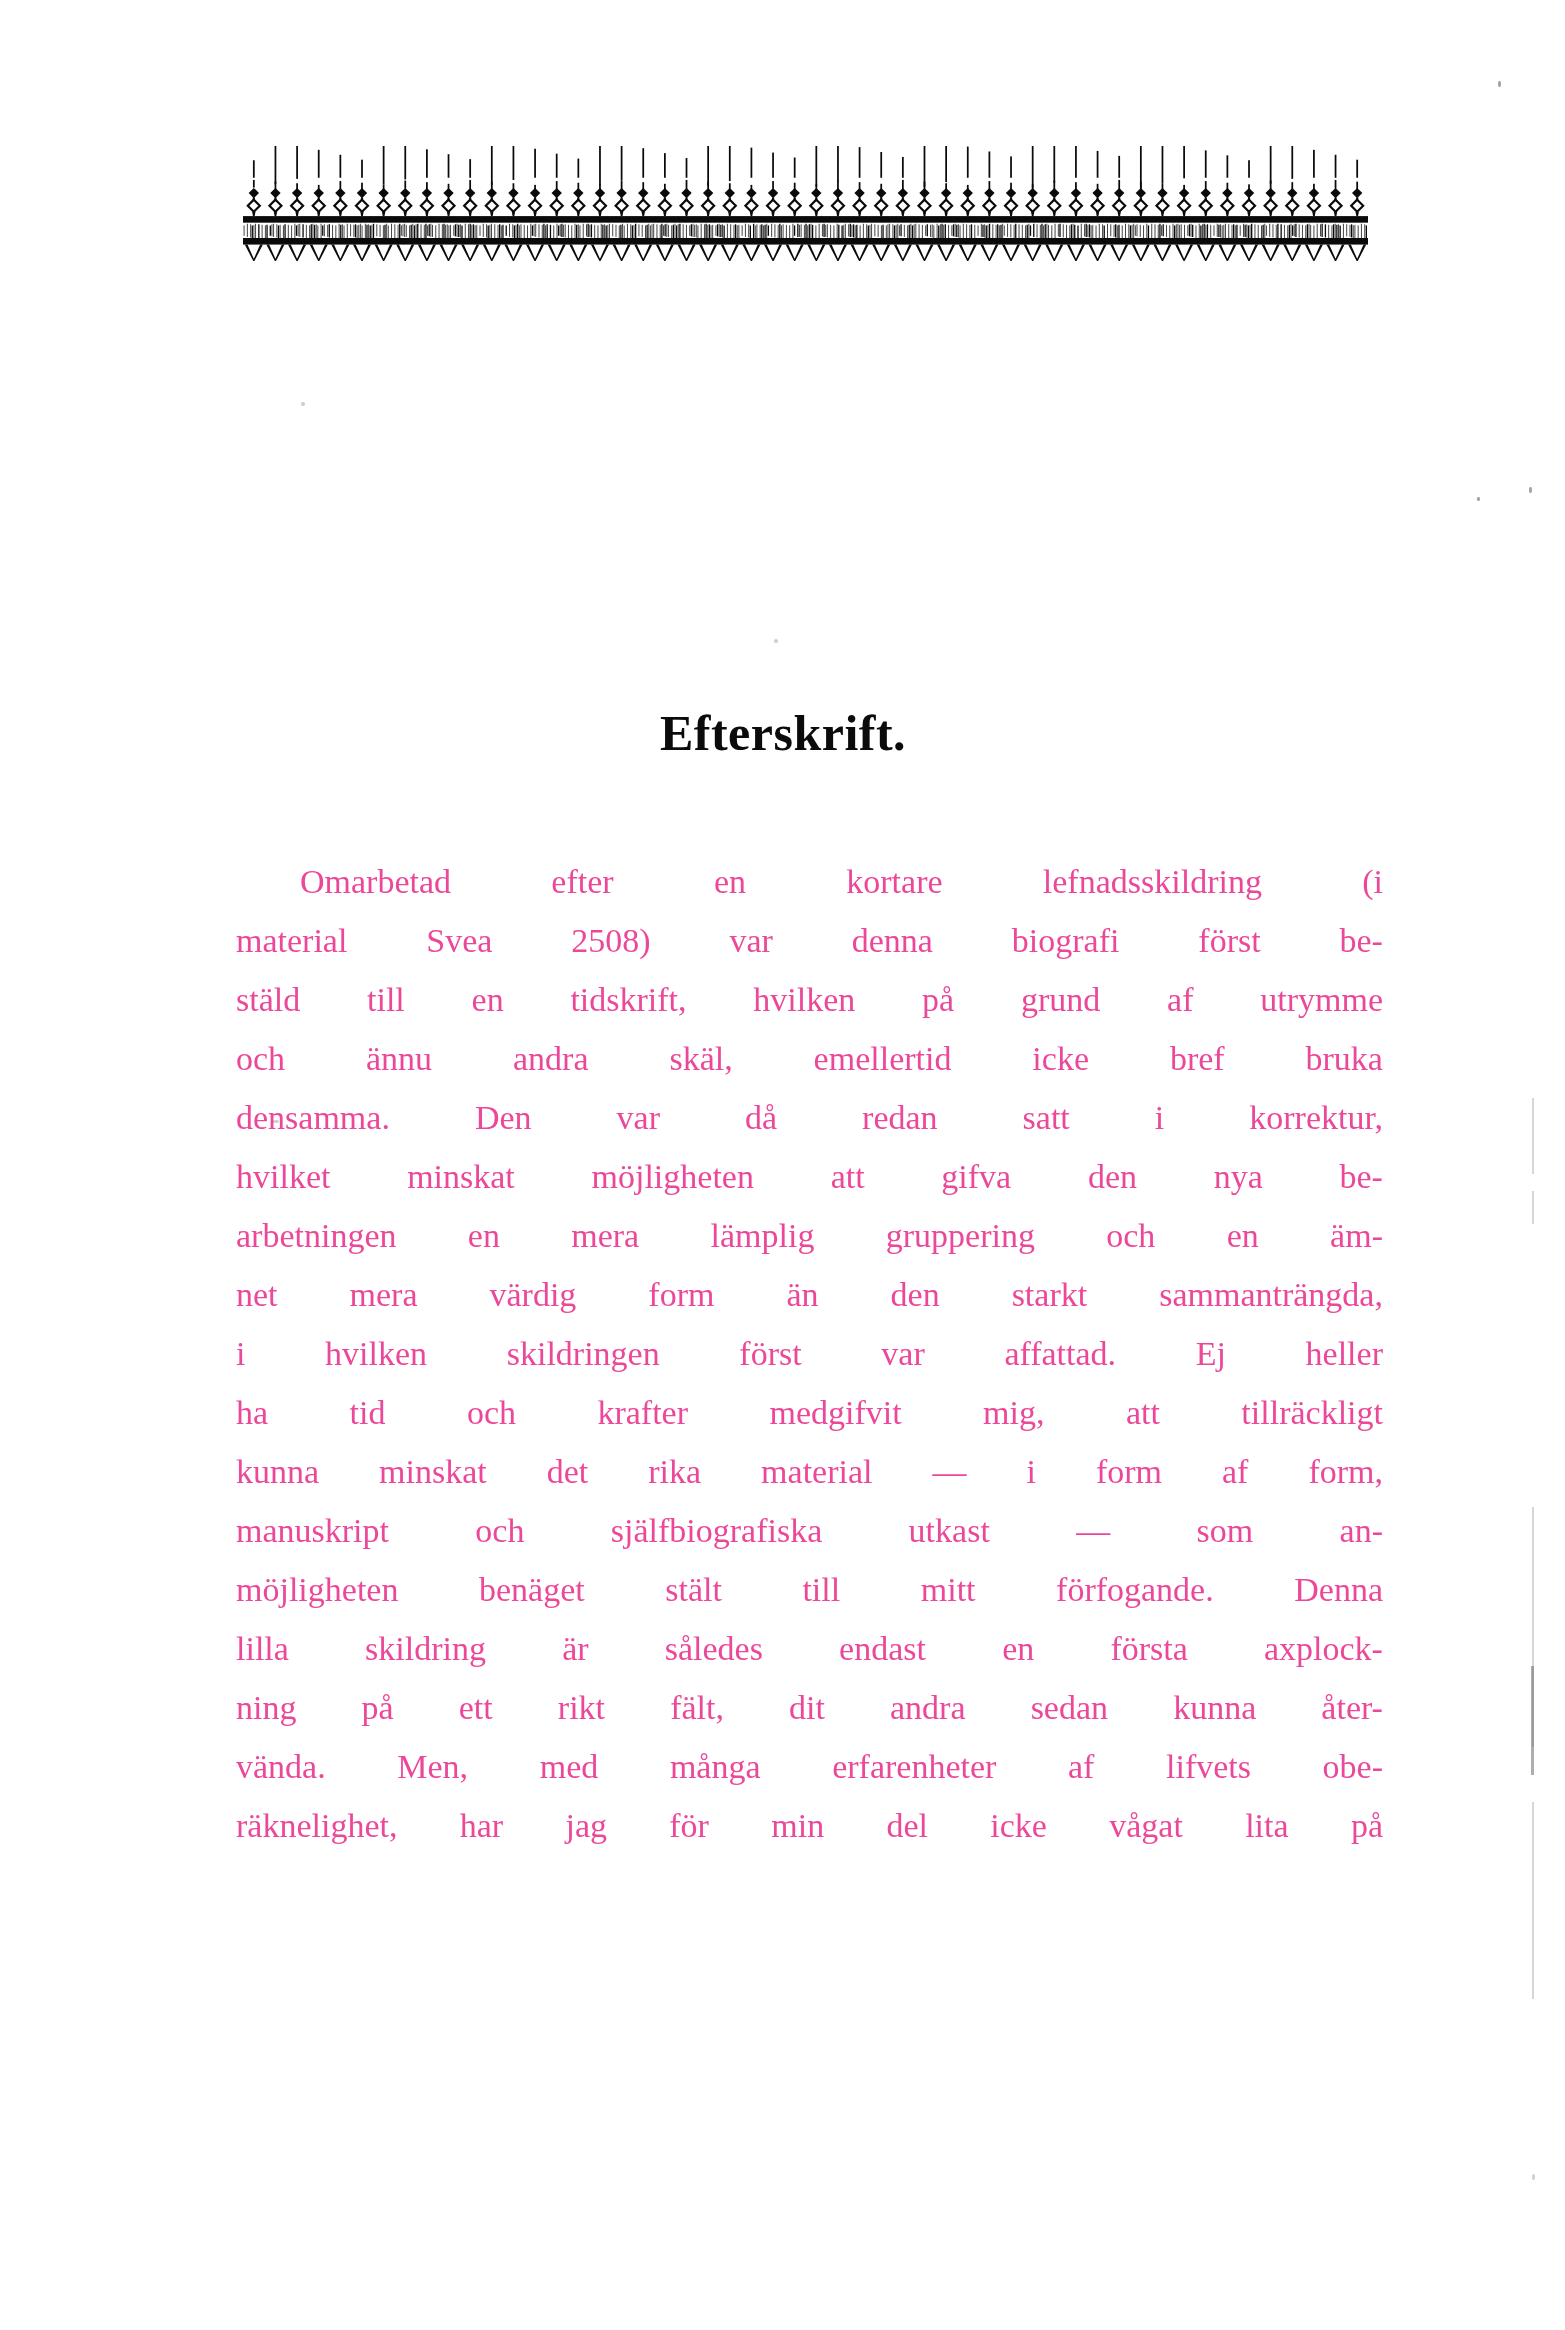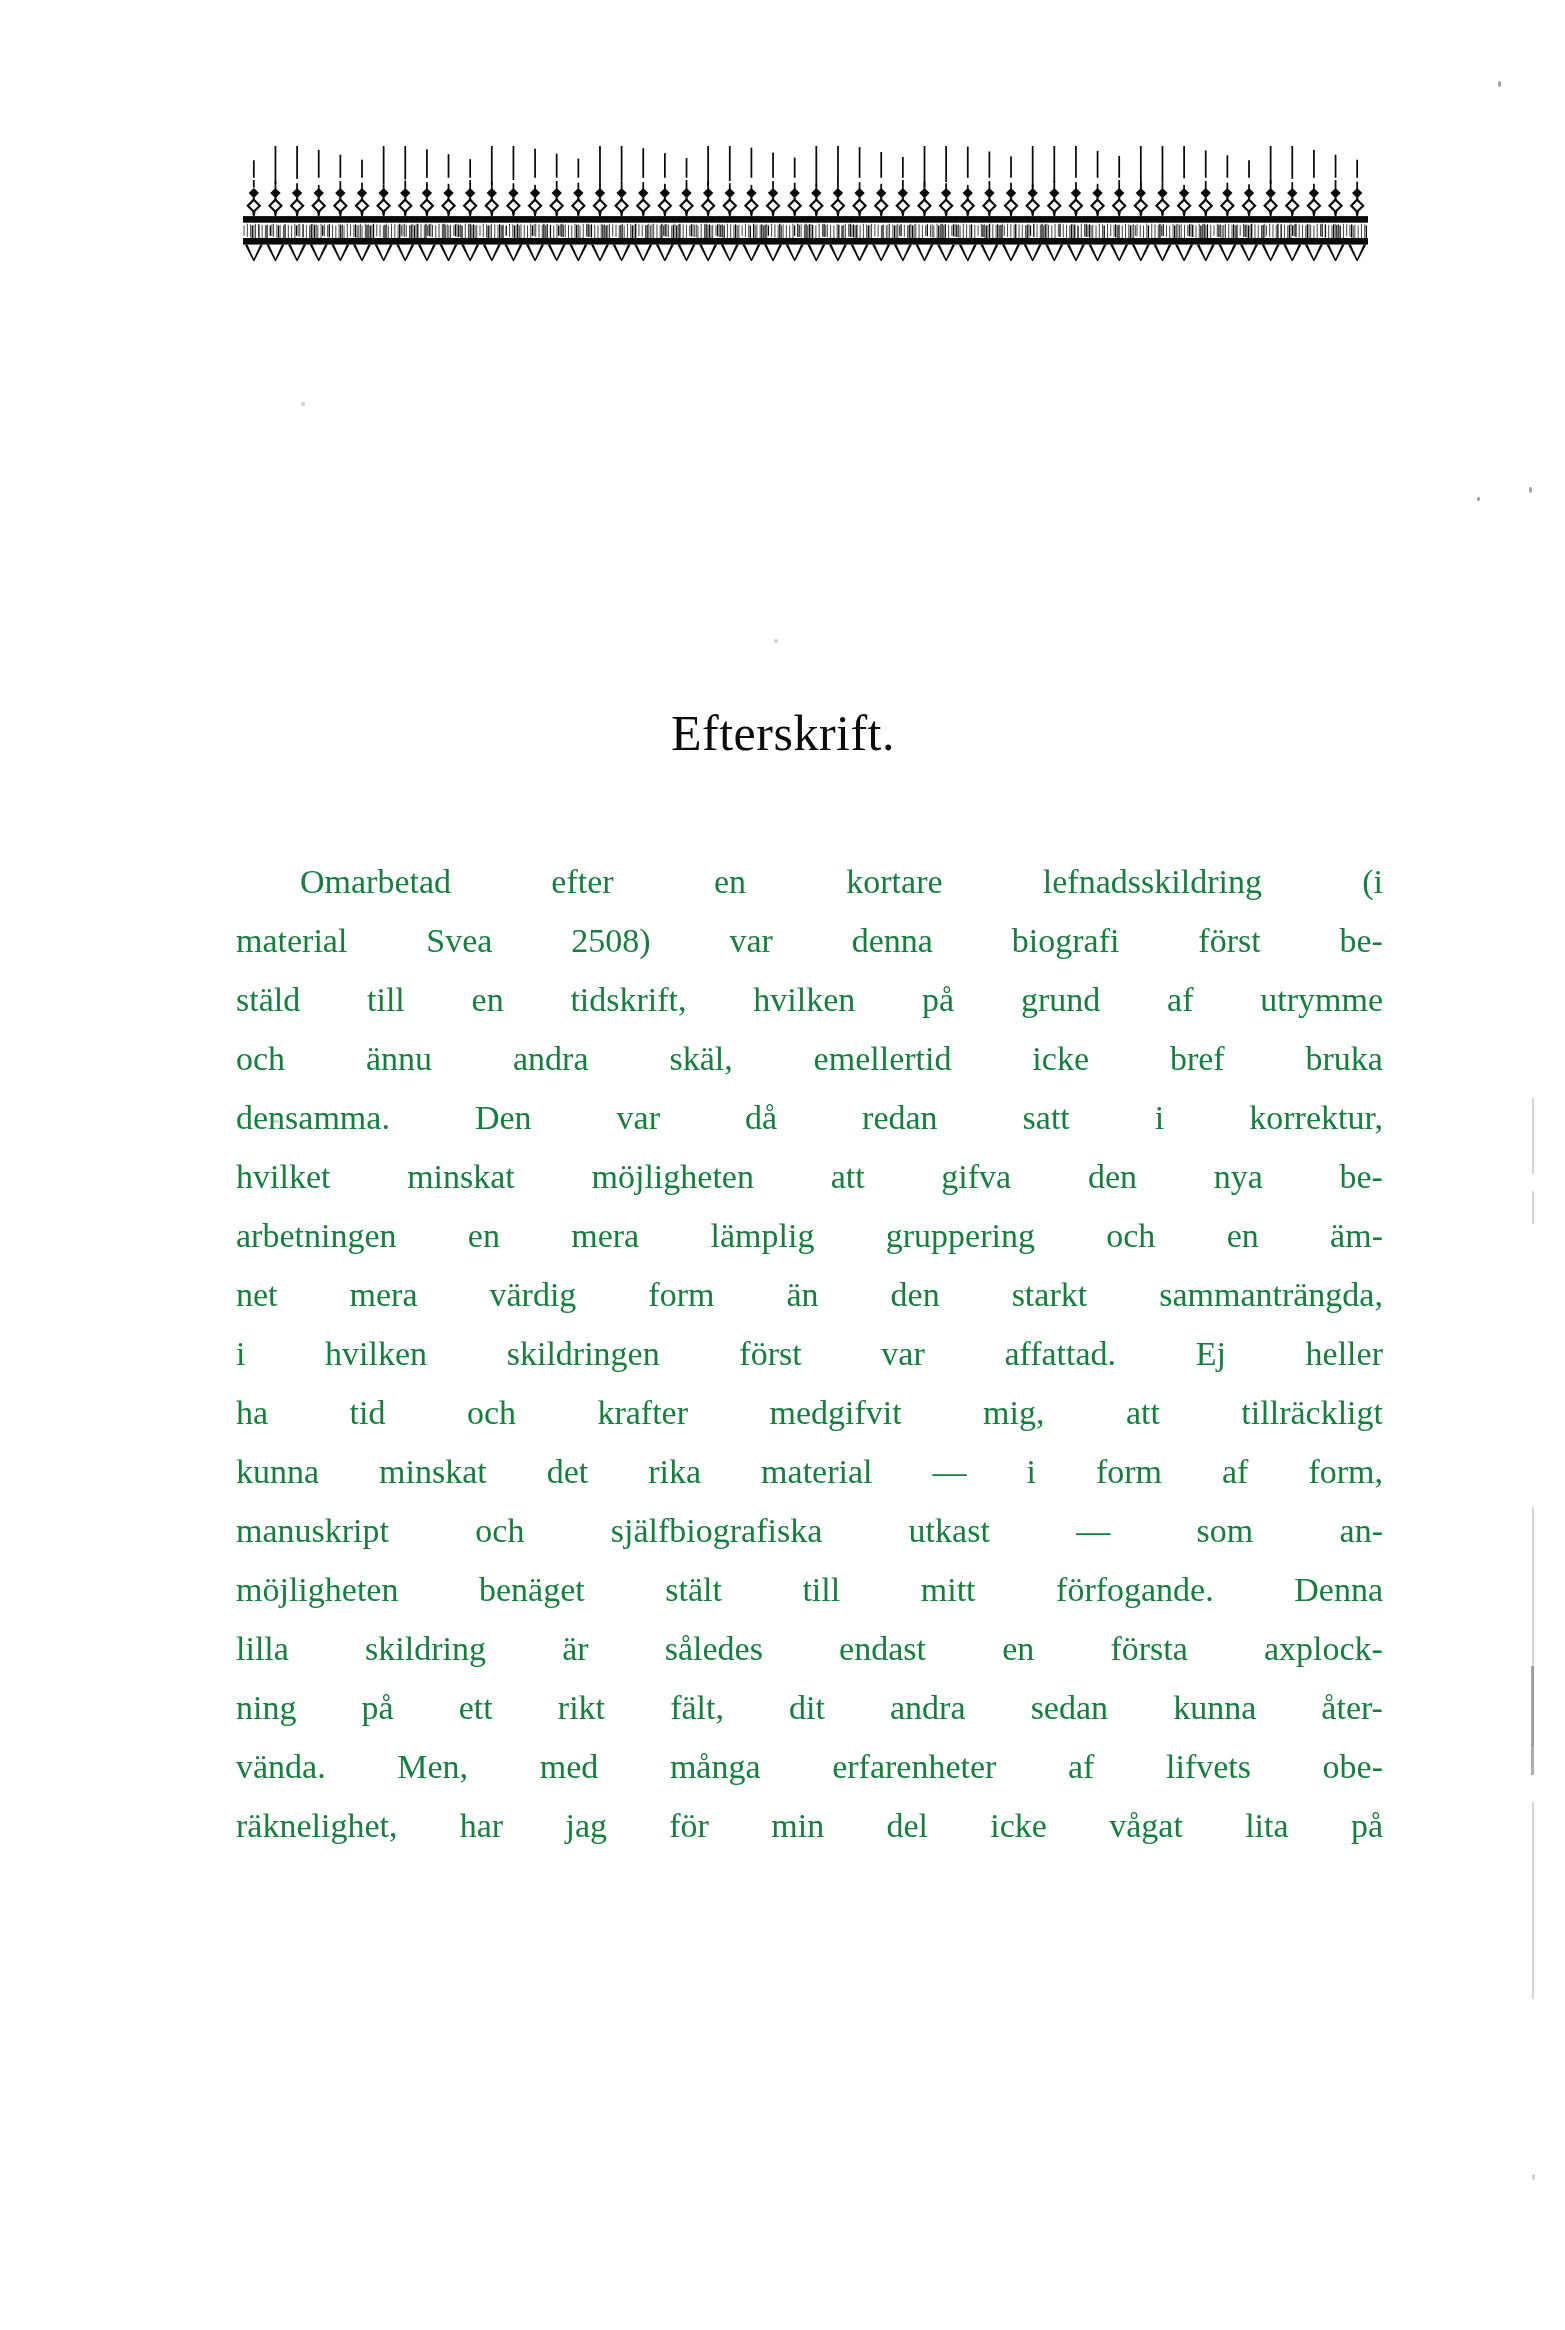--- a/index.html
+++ b/index.html
@@ -36,39 +36,39 @@
   }
 
   
   .heading {
     position: absolute;
     left: 0;
     top: 704px;
     width: 1566px;
     text-align: center;
     font-size: 50px;
-    font-weight: 400;
+    font-weight: 700;
     letter-spacing: 0.5px;
     color: #0b0b0b;
     font-family: "Liberation Serif", "DejaVu Serif", serif;
   }
 
   
   .textblock {
     position: absolute;
     left: 236px;
     top: 852px;
     width: 1147px;
   }
   .line {
     display: flex;
     justify-content: space-between;
     font-size: 34px;
     line-height: 59px;
-    color: #15803d;
+    color: #ec4899;
     white-space: pre;
     font-family: "Liberation Serif", "DejaVu Serif", serif;
   }
   .line.indent {
     justify-content: flex-start;
   }
   .line.indent .pad {
     display: inline-block;
     width: 64px;
   }

